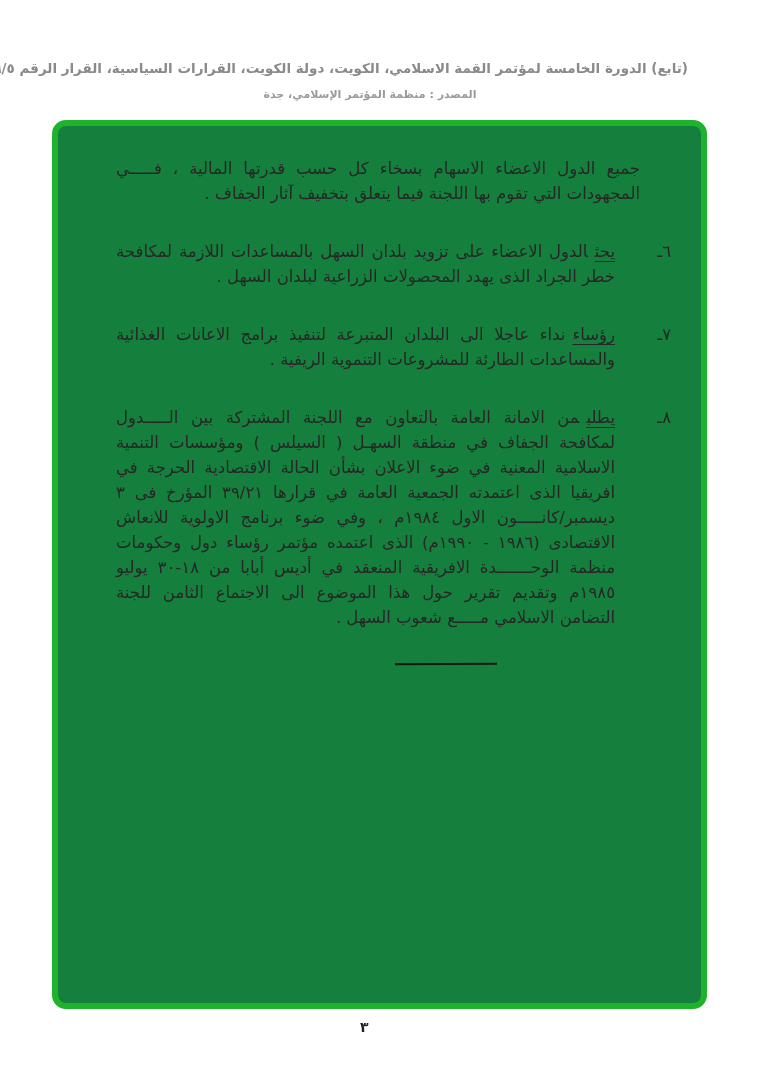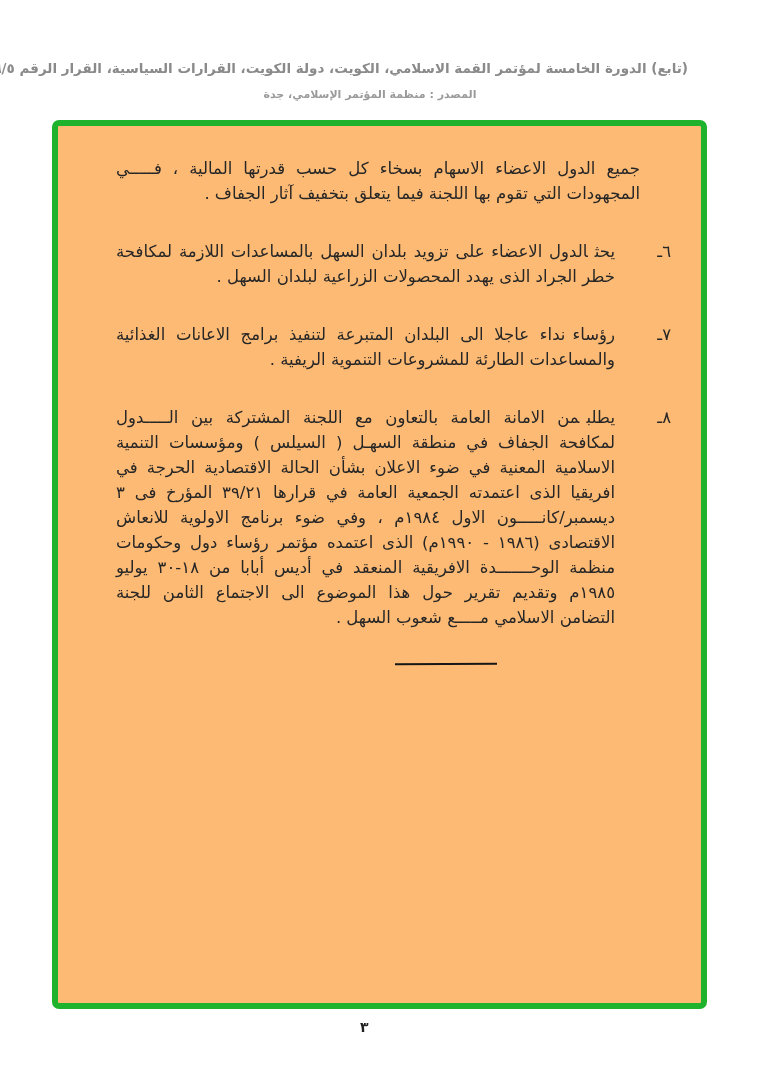--- a/index.html
+++ b/index.html
@@ -41,22 +41,22 @@
     color: #9a9a9a;
   }
   
   .frame {
     position: absolute;
     left: 52px;
     top: 120px;
     width: 643px;
     height: 877px;
     border: 6px solid #1fb32d;
-    border-radius: 7px;
-    background: #fdba74;
+    border-radius: 14px;
+    background: #15803d;
   }
   
   .doc {
     position: absolute;
     inset: 0;
     direction: rtl;
     padding: 30px 26px 0 26px;
     color: #262626;
     font-size: 16.5px;
     line-height: 25px;
@@ -75,20 +75,21 @@
     box-sizing: border-box;
     padding-right: 4px;
     white-space: nowrap;
   }
   .item-text {
     flex: 1 1 auto;
     margin-left: 32px;
     text-align: justify;
   }
   .lead {
+    text-decoration: underline;
     text-underline-offset: 4px;
     margin-left: 7px;
   }
   .separator {
     width: 102px;
     height: 2px;
     background: #161616;
     margin: 21px 178px 0 auto;
     transform: rotate(-0.4deg);
   }

